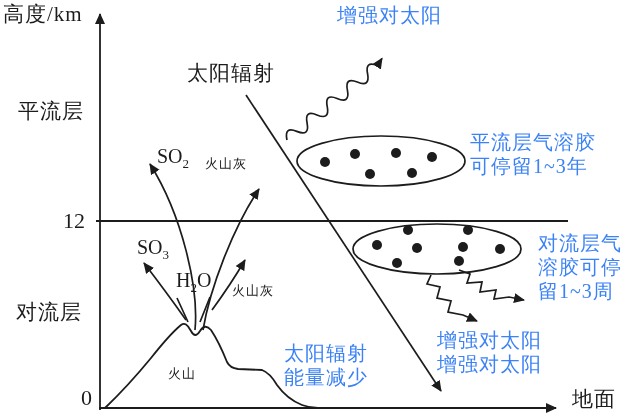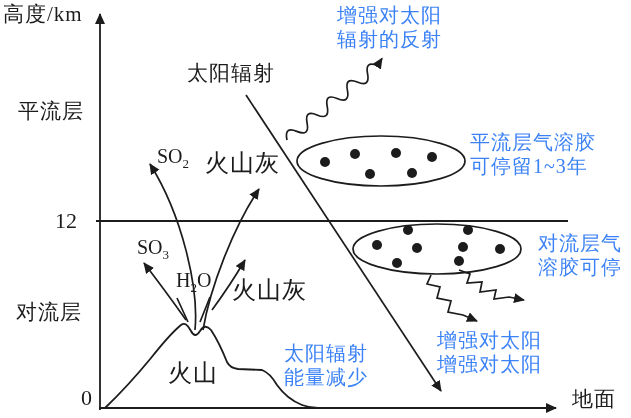--- a/index.html
+++ b/index.html
@@ -7,21 +7,21 @@
     position:relative;
     width:631px;height:418px;
     background:#ffffff;
     font-family:"Liberation Serif", serif;
     color:#1c1c1c;
     overflow:hidden;
   }
   #drawing{position:absolute;left:0;top:0;}
   .lbl{
     position:absolute;
-    font-size:24px;
+    font-size:13px;
     line-height:23px;
     white-space:nowrap;
     color:#1c1c1c;
     letter-spacing:1px;
   }
   .lbl.big{font-size:21px;}
   .lbl.num{font-size:22px;letter-spacing:0;}
   .formula{font-size:20px;letter-spacing:0;}
   .formula sub{font-size:13px;}
   .block{position:absolute;color:#3b82f6;}
@@ -86,21 +86,21 @@
     <g transform="translate(287,140) rotate(-37)">
       <path d="M0,0 q6,-13 13,-1 q7,12 13,0 q6,-13 13,-1 q7,12 13,0 q6,-13 13,-1 q7,12 13,0 q6,-13 13,-1 q7,12 13,0 q6,-13 13,-1 l8,-3" fill="none" stroke="#1c1c1c" stroke-width="1.7" marker-end="url(#ah)"></path>
     </g>
 
     <path d="M431,275 l-4,9 l13,3 l-3,11 l14,3 l-3,11 l15,3 l14,6" fill="none" stroke="#1c1c1c" stroke-width="1.7" marker-end="url(#ah)"></path>
     <path d="M459,270 l11,4 l-3,9 l15,-1 l-2,10 l16,-2 l-2,9 l15,-2 l15,3" fill="none" stroke="#1c1c1c" stroke-width="1.7" marker-end="url(#ah)"></path>
   </svg>
 
   <div class="lbl big" style="left:3px;top:3px">高度/km</div>
   <div class="lbl big" style="left:18px;top:100px">平流层</div>
-  <div class="lbl num" style="left:55px;top:209px;width:38px;text-align:left">12</div>
+  <div class="lbl num" style="left:55px;top:209px;width:38px;text-align:center">12</div>
   <div class="lbl big" style="left:16px;top:301px">对流层</div>
   <div class="lbl num" style="left:72px;top:386px;width:20px;text-align:right">0</div>
   <div class="lbl big" style="left:572px;top:388px">地面</div>
 
   <div class="lbl big" style="left:187px;top:62px">太阳辐射</div>
 
   <div class="lbl formula" style="left:157px;top:145px"><span>SO</span><sub>2</sub></div>
 
   <div class="lbl" style="left:205px;top:152px">火山灰</div>
 
@@ -112,31 +112,31 @@
 
   <div class="lbl" style="left:168px;top:362px">火山</div>
 
   <div class="block" style="left:284px;top:341px">
     <div>太阳辐射</div>
     <div>能量减少</div>
   </div>
 
   <div class="block" style="left:337px;top:3px">
     <div>增强对太阳</div>
-    <div>辐射的反射</div>
   </div>
 
   <div class="block" style="left:470px;top:130px">
     <div>平流层气溶胶</div>
     <div>可停留1~3年</div>
   </div>
 
   <div class="block" style="left:538px;top:231px">
     <div>对流层气</div>
     <div>溶胶可停</div>
+    <div>留1~3周</div>
   </div>
 
   <div class="block" style="left:437px;top:328px">
     <div>增强对太阳</div>
     <div>增强对太阳</div>
   </div>
 
 </div>
 
 </body></html>

